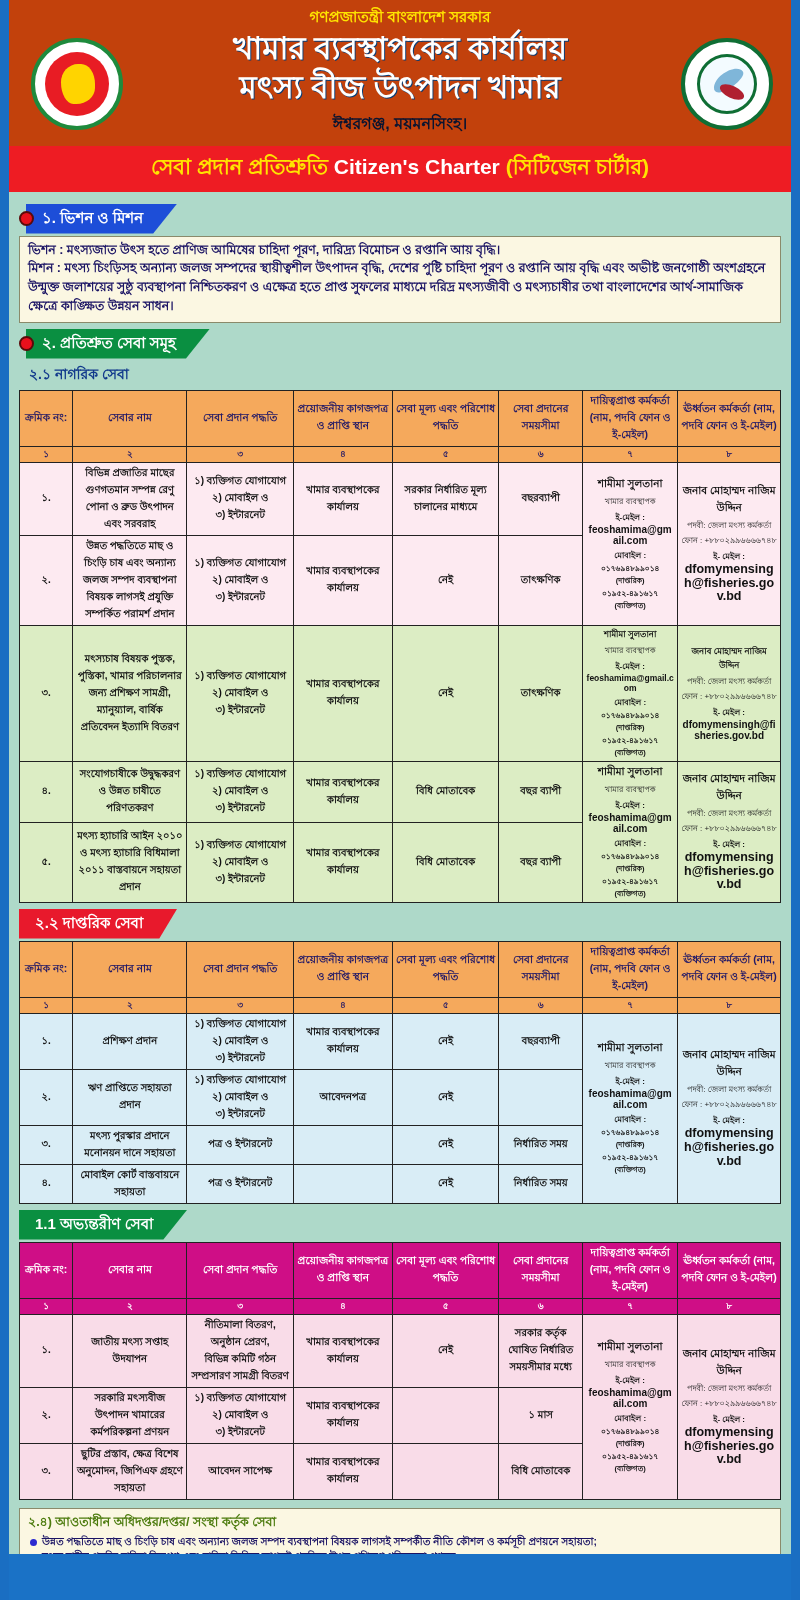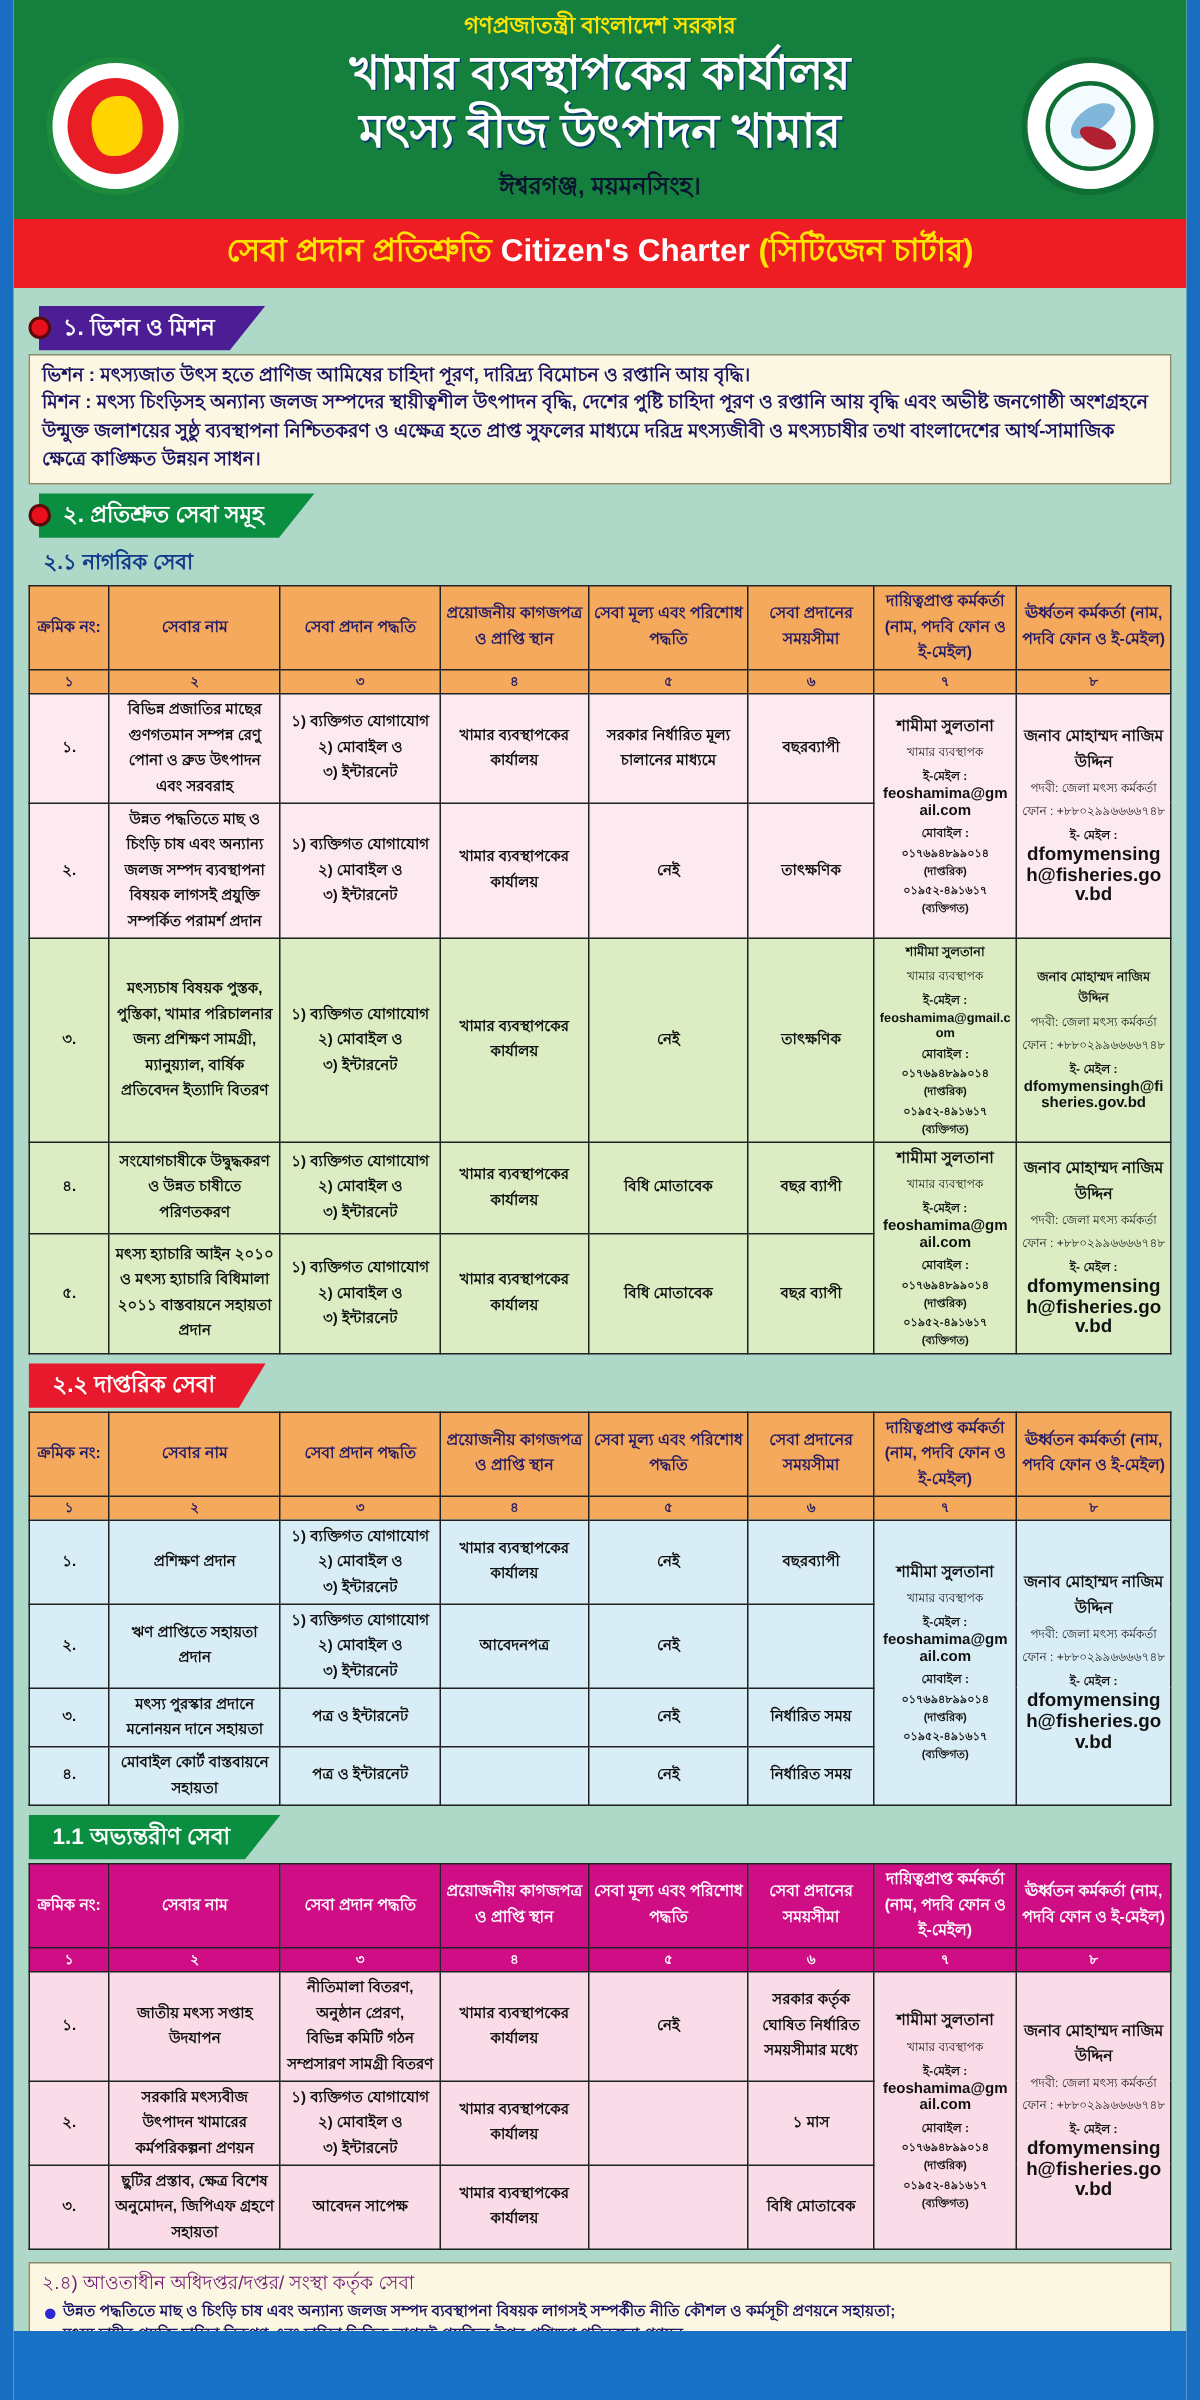--- a/index.html
+++ b/index.html
@@ -3,21 +3,21 @@
 <meta charset="utf-8">
 <style>
   * { margin:0; padding:0; box-sizing:border-box; }
   body { background:#777; font-family:"Liberation Sans", sans-serif; }
   .page {
     position:relative; width:800px; height:1600px; margin:0 auto;
     background:#aed9c9; overflow:hidden;
     border-left:9px solid #1a6ec2; border-right:9px solid #1a6ec2;
   }
   
-  .hdr { position:relative; background:#15803d; text-align:center; padding:5px 0 8px; }
+  .hdr { position:relative; background:#c2410c; text-align:center; padding:5px 0 8px; }
   .hdr .govt { color:#ffe400; font-weight:bold; font-size:15px; }
   .hdr .t1, .hdr .t2 { color:#ffffff; font-weight:bold; font-size:31px; line-height:1.25; text-shadow:1px 1px 0 #0a3c74; }
   .hdr .loc { color:#0a1430; font-weight:bold; font-size:16px; margin-top:3px; }
   .logo { position:absolute; top:38px; width:92px; height:92px; border-radius:50%; background:#ffffff; border:4px solid #1e8a3c; }
   .logo-left { left:22px; }
   .logo-right { right:18px; border-color:#0f6e34; }
   .logo-left .inner { position:absolute; left:10px; top:10px; width:64px; height:64px; border-radius:50%; background:#e81c24; }
   .logo-left .map { position:absolute; left:26px; top:22px; width:34px; height:40px; background:#ffd400; border-radius:55% 45% 60% 40%/50% 55% 45% 60%; }
   .logo-right .inner { position:absolute; left:12px; top:12px; width:60px; height:60px; border-radius:50%; background:#f3fbff; border:3px solid #0f6e34; }
   .logo-right .fish { position:absolute; left:26px; top:30px; width:34px; height:16px; background:#7fb6d9; border-radius:50% 50% 50% 50%/60% 60% 40% 40%; transform:rotate(-35deg); }
@@ -25,21 +25,21 @@
   
   .charterbar { background:#ee1c23; text-align:center; padding:5px 0 6px; font-weight:bold; font-size:21px; color:#ffe400; }
   .charterbar .en { color:#ffffff; }
   
   .content { padding:6px 10px 0 10px; }
   .panel { background:#fbf7e2; border:1px solid #8a8a6a; padding:4px 8px 6px; }
   .banner-row { display:flex; align-items:center; margin:6px 0 2px; }
   .dot { width:15px; height:15px; border-radius:50%; background:#e8101c; border:2px solid #5a0a0a; margin-right:-8px; z-index:2; }
   .ribbon { color:#fff; font-weight:bold; font-size:15px; padding:2px 34px 3px 16px;
             clip-path:polygon(0 0,100% 0,calc(100% - 24px) 100%,0 100%); }
-  .rib-purple { background:#4c1d95; }
+  .rib-purple { background:#1d4ed8; }
   .rib-green  { background:#0a8f41;text-align:right; }
   .rib-red    { background:#e8192c; clip-path:polygon(0 0,100% 0,calc(100% - 18px) 100%,0 100%); }
   .vm-text { font-size:12.5px; font-weight:bold; color:#1b1464; line-height:1.5; }
   .sub-label { font-size:14px; font-weight:bold; color:#123a8c; margin:4px 0 3px 10px; }
   
   table.svc { width:100%; border-collapse:collapse; table-layout:fixed; }
   table.svc th, table.svc td { border:1px solid #222; vertical-align:middle; padding:2px 3px; word-wrap:break-word; }
   table.svc thead th { background:#f5a95c; color:#241a66; font-weight:bold; font-size:10.5px; text-align:center; }
   table.svc .numrow td { background:#f5a95c; color:#241a66; font-weight:bold; font-size:9px; text-align:center; padding:0; }
   table.svc.magenta thead th { background:#cf0e86; color:#ffffff; }
@@ -56,21 +56,21 @@
   .o-name { font-weight:bold; font-size:10.5px; color:#111; }
   .o-sub  { font-size:8px; font-weight:normal; color:#222; margin-top:2px; }
   .o-lbl  { font-size:8px; font-weight:bold; margin-top:3px; }
   .o-em   { font-size:10px; font-weight:bold; }
   .o-em.big { font-size:12.5px; line-height:1.1; }
   .o-ph   { font-size:7.5px; font-weight:bold; margin-top:1px; }
   .offc.small .o-name { font-size:8.5px; } .offc.small .o-em { font-size:8.5px; }
   .offc.small .o-em.big { font-size:10px; }
   
   .s24 { margin-top:8px; }
-  .s24-title { color:#701a75; font-weight:normal; font-size:12.5px; }
+  .s24-title { color:#4d7c0f; font-weight:bold; font-size:12.5px; }
   .s24-sub { color:#1b1464; font-weight:bold; font-size:11.5px; margin:3px 0 2px 14px; }
   .blist { list-style:none; }
   .blist li { font-size:10.3px; font-weight:bold; color:#1b1464; margin:2px 0; padding-left:14px; position:relative; line-height:1.35; }
   .blist li::before { content:""; position:absolute; left:2px; top:4px; width:7px; height:7px; border-radius:50%; background:#2a2ad0; }
   
   .footer { position:absolute; left:0; right:0; bottom:0; height:46px; background:#1a72c6; }
 </style>
 </head>
 <body>
 

